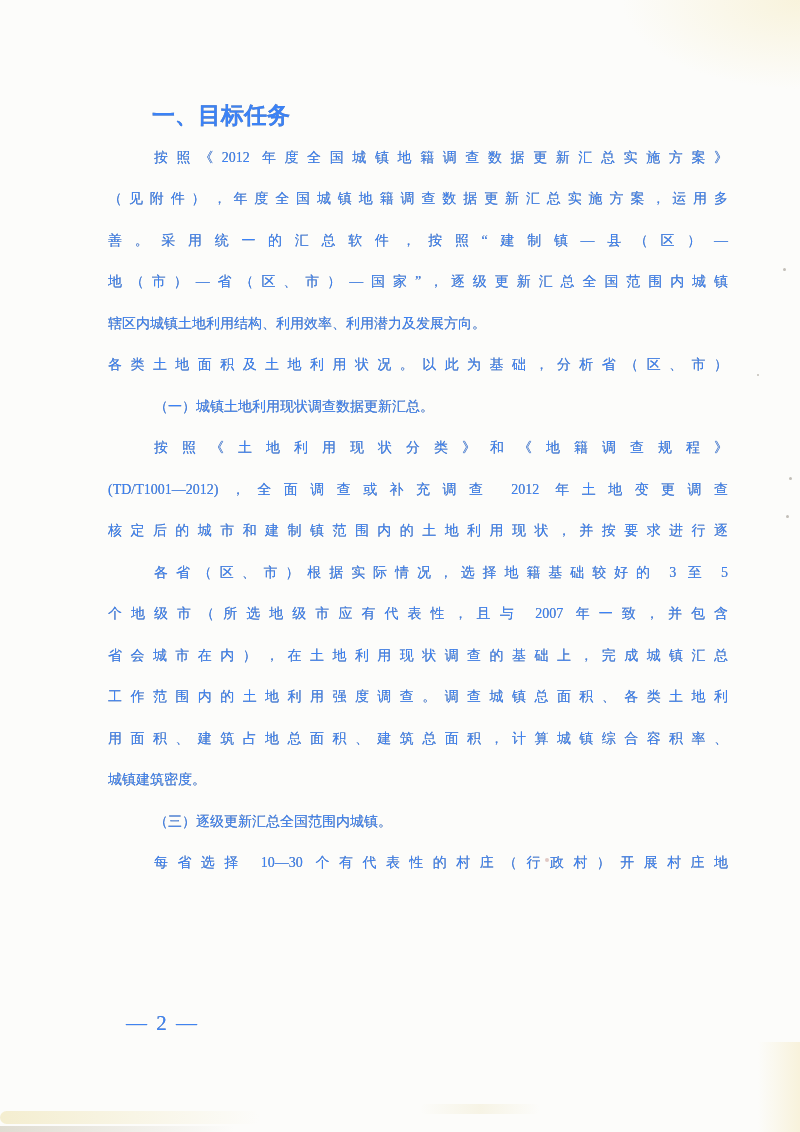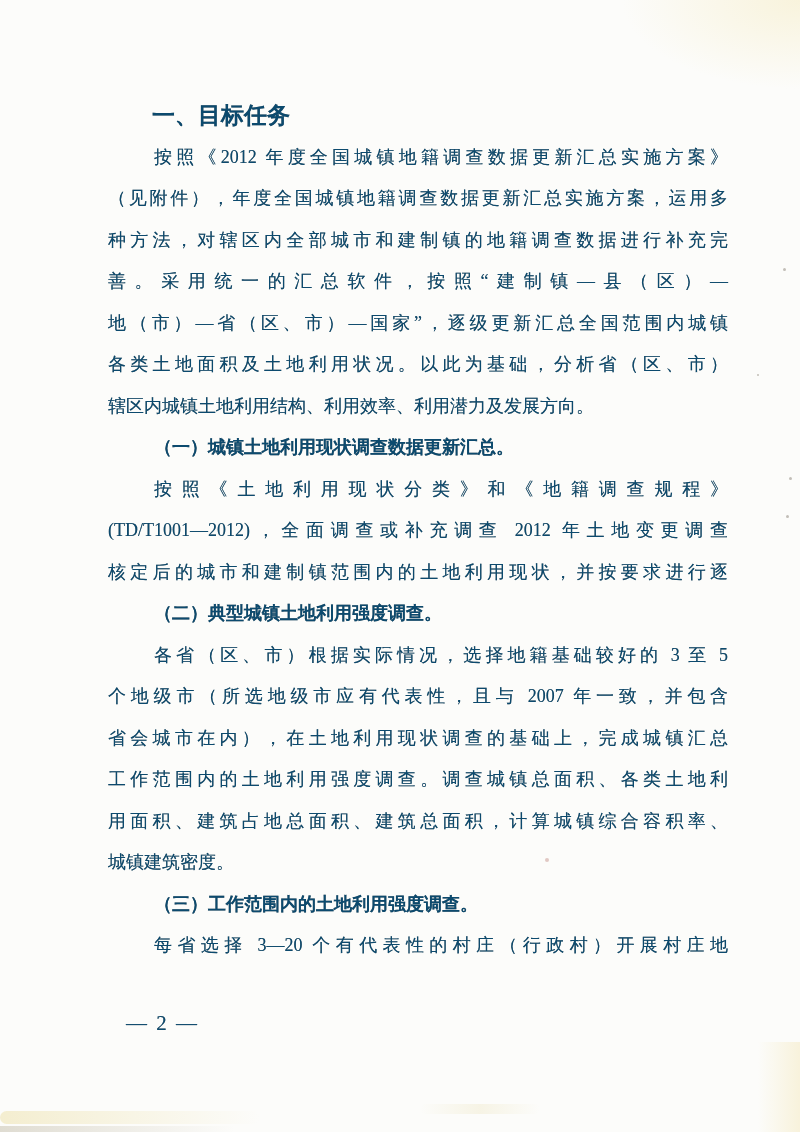--- a/index.html
+++ b/index.html
@@ -2,42 +2,42 @@
 <html><head>
 <meta charset="utf-8">
 <style>
   html,body { margin:0; padding:0; background:#ffffff; }
   .page {
     position:relative;
     width:800px; height:1132px;
     background:#fcfcfa;
     overflow:hidden;
     font-family:"Liberation Serif","DejaVu Serif",serif;
-    color:#0c4a6e;
+    color:#3b82f6;
   }
   .textblock {
     position:absolute;
     left:108px; top:95px;
     width:620px;
   }
   .line {
     height:41.5px;
     line-height:41.5px;
-    font-size:18px;
+    font-size:14px;
     white-space:nowrap;
     text-shadow:0 0 0.6px rgba(35,35,35,0.55);
   }
   .line.j {
     white-space:normal;
     text-align:justify;
     text-align-last:justify;
     text-justify:inter-character;
   }
   .line.indent { padding-left:46px; }
-  .line.b { font-weight:700; }
+  .line.b { font-weight:400; }
   .line.h {
     font-weight:700;
     font-size:23px;
     padding-left:44px;
   }
   .pagenum {
     position:absolute;
     left:126px; top:1008px;
     height:30px; line-height:30px;
     font-size:21px;
@@ -94,35 +94,33 @@
   <div class="speck s1"></div>
   <div class="speck s2"></div>
   <div class="speck s3"></div>
   <div class="speck s4"></div>
   <div class="speck s5"></div>
 
   <div class="textblock">
     <div class="line h">一、目标任务</div>
     <div class="line indent j">按照《2012 年度全国城镇地籍调查数据更新汇总实施方案》</div>
     <div class="line j">（见附件），年度全国城镇地籍调查数据更新汇总实施方案，运用多</div>
-    <div class="line j">种方法，对辖区内全部城市和建制镇的地籍调查数据进行补充完</div>
     <div class="line j">善。采用统一的汇总软件，按照“建制镇—县（区）—</div>
     <div class="line j">地（市）—省（区、市）—国家”，逐级更新汇总全国范围内城镇</div>
+    <div class="line">辖区内城镇土地利用结构、利用效率、利用潜力及发展方向。</div>
     <div class="line j">各类土地面积及土地利用状况。以此为基础，分析省（区、市）</div>
-    <div class="line">辖区内城镇土地利用结构、利用效率、利用潜力及发展方向。</div>
     <div class="line b indent">（一）城镇土地利用现状调查数据更新汇总。</div>
     <div class="line indent j">按照《土地利用现状分类》和《地籍调查规程》</div>
     <div class="line j">(TD/T1001—2012)，全面调查或补充调查 2012 年土地变更调查</div>
     <div class="line j">核定后的城市和建制镇范围内的土地利用现状，并按要求进行逐</div>
-    <div class="line b indent">（二）典型城镇土地利用强度调查。</div>
     <div class="line indent j">各省（区、市）根据实际情况，选择地籍基础较好的 3 至 5</div>
     <div class="line j">个地级市（所选地级市应有代表性，且与 2007 年一致，并包含</div>
     <div class="line j">省会城市在内），在土地利用现状调查的基础上，完成城镇汇总</div>
     <div class="line j">工作范围内的土地利用强度调查。调查城镇总面积、各类土地利</div>
     <div class="line j">用面积、建筑占地总面积、建筑总面积，计算城镇综合容积率、</div>
     <div class="line">城镇建筑密度。</div>
-    <div class="line b indent">（三）工作范围内的土地利用强度调查。</div>
-    <div class="line indent j">每省选择 3—20 个有代表性的村庄（行政村）开展村庄地</div>
+    <div class="line b indent">（三）逐级更新汇总全国范围内城镇。</div>
+    <div class="line indent j">每省选择 10—30 个有代表性的村庄（行政村）开展村庄地</div>
   </div>
 
   <div class="pagenum">— 2 —</div>
 
 </div>
 
 </body></html>

